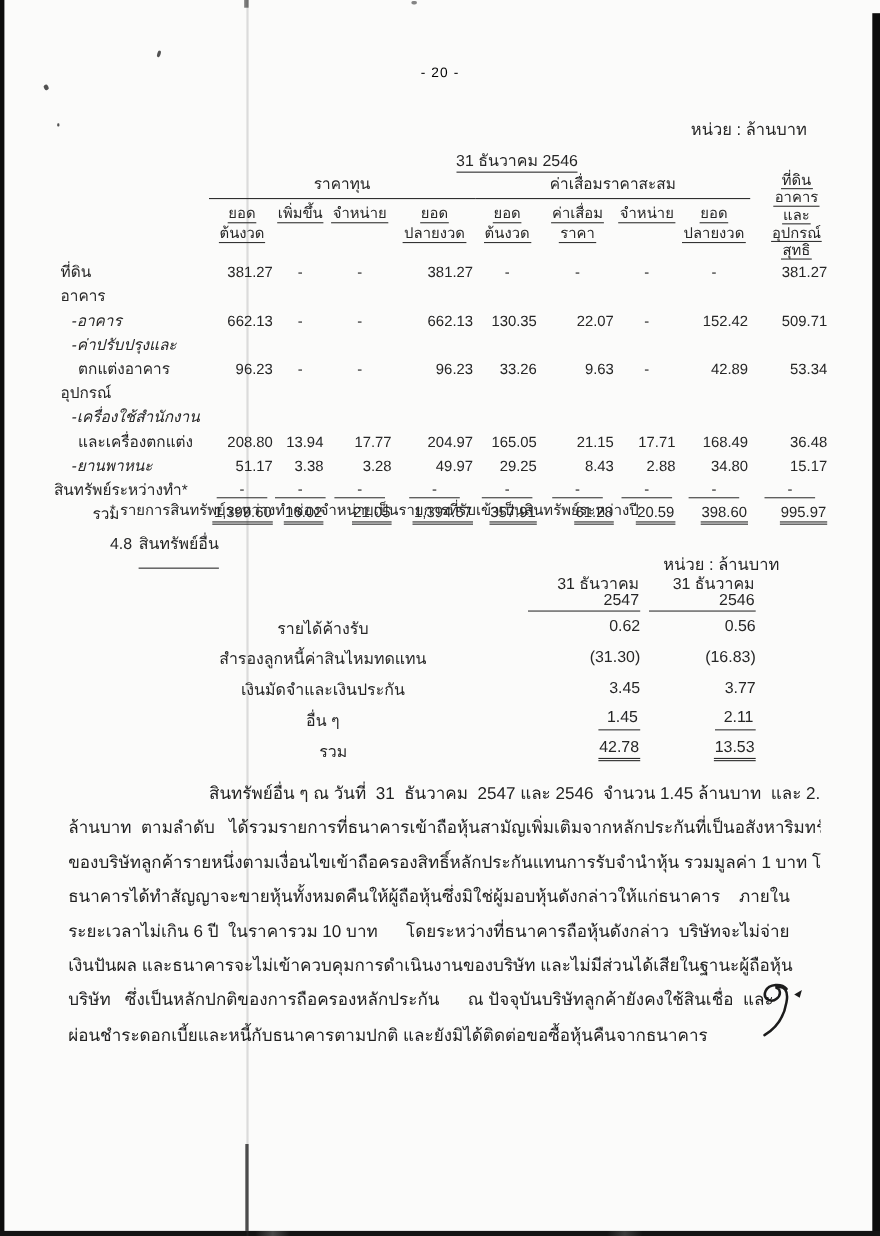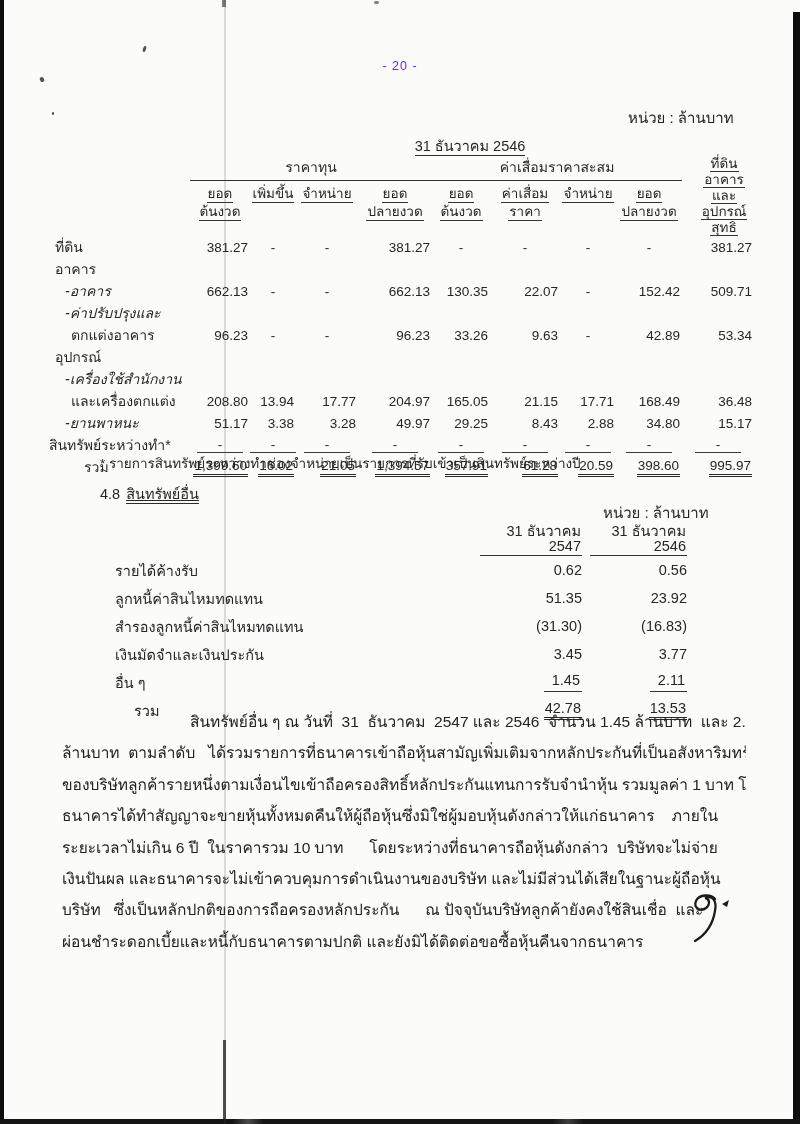--- a/index.html
+++ b/index.html
@@ -18,29 +18,29 @@
   .fold-dark { position:absolute; left:223px; top:1040px; width:3px; height:79px; background:rgba(25,25,25,0.75); }
   .fold-tip  { position:absolute; left:222px; top:0; width:4px; height:7px; background:rgba(40,40,40,0.6); }
   .speck { position:absolute; background:rgba(40,40,40,0.8); border-radius:40%; }
   .speck.s1 { left:143px; top:46px;  width:3px; height:6px; transform:rotate(18deg); }
   .speck.s2 { left:40px;  top:77px;  width:4px; height:5px; transform:rotate(-30deg); }
   .speck.s3 { left:52px;  top:112px; width:2px; height:3px; }
   .speck.s4 { left:374px; top:1px;   width:5px; height:3px; opacity:.7; }
 
   
   .page-number { position:absolute; left:340px; top:59px; width:120px; text-align:center;
-    font-size:12.5px; letter-spacing:1px; color:#6d28d9; }
+    font-size:12.5px; letter-spacing:1px; color:#000000; }
   .unit-label-1 { position:absolute; left:628px; top:106px; font-size:15px; }
   .unit-label-2 { position:absolute; left:603px; top:501px; font-size:15px; }
   .t1-title { position:absolute; left:400px; top:134px; width:140px; text-align:center; font-size:14.5px; }
   .t1-title span { border-bottom:1.4px solid #2c2c2c; padding-bottom:1px; }
   .footnote { position:absolute; left:100px; top:452px; font-size:13.5px; }
   .section-heading { position:absolute; left:100px; top:482px; font-size:14.5px; }
   .section-heading .sec-no { margin-right:6px; }
-  .section-heading .u { border-bottom:1.3px solid #2c2c2c; padding-bottom:1px;text-decoration:underline; }
+  .section-heading .u { border-bottom:1.3px solid #2c2c2c; padding-bottom:13px; }
 
   
   table { border-collapse:separate; border-spacing:0; table-layout:fixed; position:absolute; }
   th, td { padding:0; font-weight:normal; }
   .t1 { left:40px; top:156px; width:714px; }
   .t1 th { font-size:13.5px; vertical-align:top; text-align:center; }
   .t1 .grp-row th { height:23px;font-family:Liberation Serif, serif; }
   .t1 .grp-h { border-bottom:1.5px solid #2f2f2f; vertical-align:bottom; padding-bottom:2px; font-size:14px; }
   .t1 .cols-row th { height:55px; padding-top:4px; }
   .hu { display:inline-block; border-bottom:1.2px solid #333; line-height:15px; padding:0 1px 1px; }
@@ -57,21 +57,21 @@
   .lvlT { padding-left:44px; }
   .sub-rule { display:inline-block; min-width:46px; text-align:center;
     border-bottom:1.2px solid #3a3a3a; line-height:14px; }
   .dbl { display:inline-block; border-bottom:3.4px double #2a2a2a; padding:0 1px 1px; line-height:15px; }
 
   
   .t2 { left:110px; top:524px; width:585px; }
   .t2 th { font-size:14.5px; height:31px; text-align:right; vertical-align:top; padding-right:8px; }
   .t2 tbody td { height:28px; text-align:right; font-size:14.5px; padding-right:8px;
     vertical-align:middle; white-space:nowrap; }
-  .t2 td.lbl { text-align:left; font-size:14.5px; padding-left:5px; }
+  .t2 td.lbl { text-align:center; font-size:14.5px; padding-left:5px; }
   .t2 td.lblT { padding-left:24px; }
   .u-num { display:inline-block; border-bottom:1.3px solid #333; padding:0 2px 3px 8px; line-height:15px; }
 
   
   .paragraph { position:absolute; left:62px; top:706px; width:684px; font-size:15.5px; color:#222; }
   .pline { height:31.4px; line-height:31.4px; white-space:pre; overflow:hidden; }
   .pline.first { padding-left:128px; }
 
   .handwriting { position:absolute; left:686px; top:892px; }
 </style>
@@ -279,25 +279,20 @@
         <th><span class="hu">31 ธันวาคม 2546</span></th>
       </tr>
     </thead>
     <tbody>
       <tr>
         <td class="lbl">รายได้ค้างรับ</td>
         <td>0.62</td>
         <td>0.56</td>
       </tr>
       <tr>
-        <td class="lbl">ลูกหนี้ค่าสินไหมทดแทน</td>
-        <td>51.35</td>
-        <td>23.92</td>
-      </tr>
-      <tr>
         <td class="lbl">สำรองลูกหนี้ค่าสินไหมทดแทน</td>
         <td>(31.30)</td>
         <td>(16.83)</td>
       </tr>
       <tr>
         <td class="lbl">เงินมัดจำและเงินประกัน</td>
         <td>3.45</td>
         <td>3.77</td>
       </tr>
       <tr>

